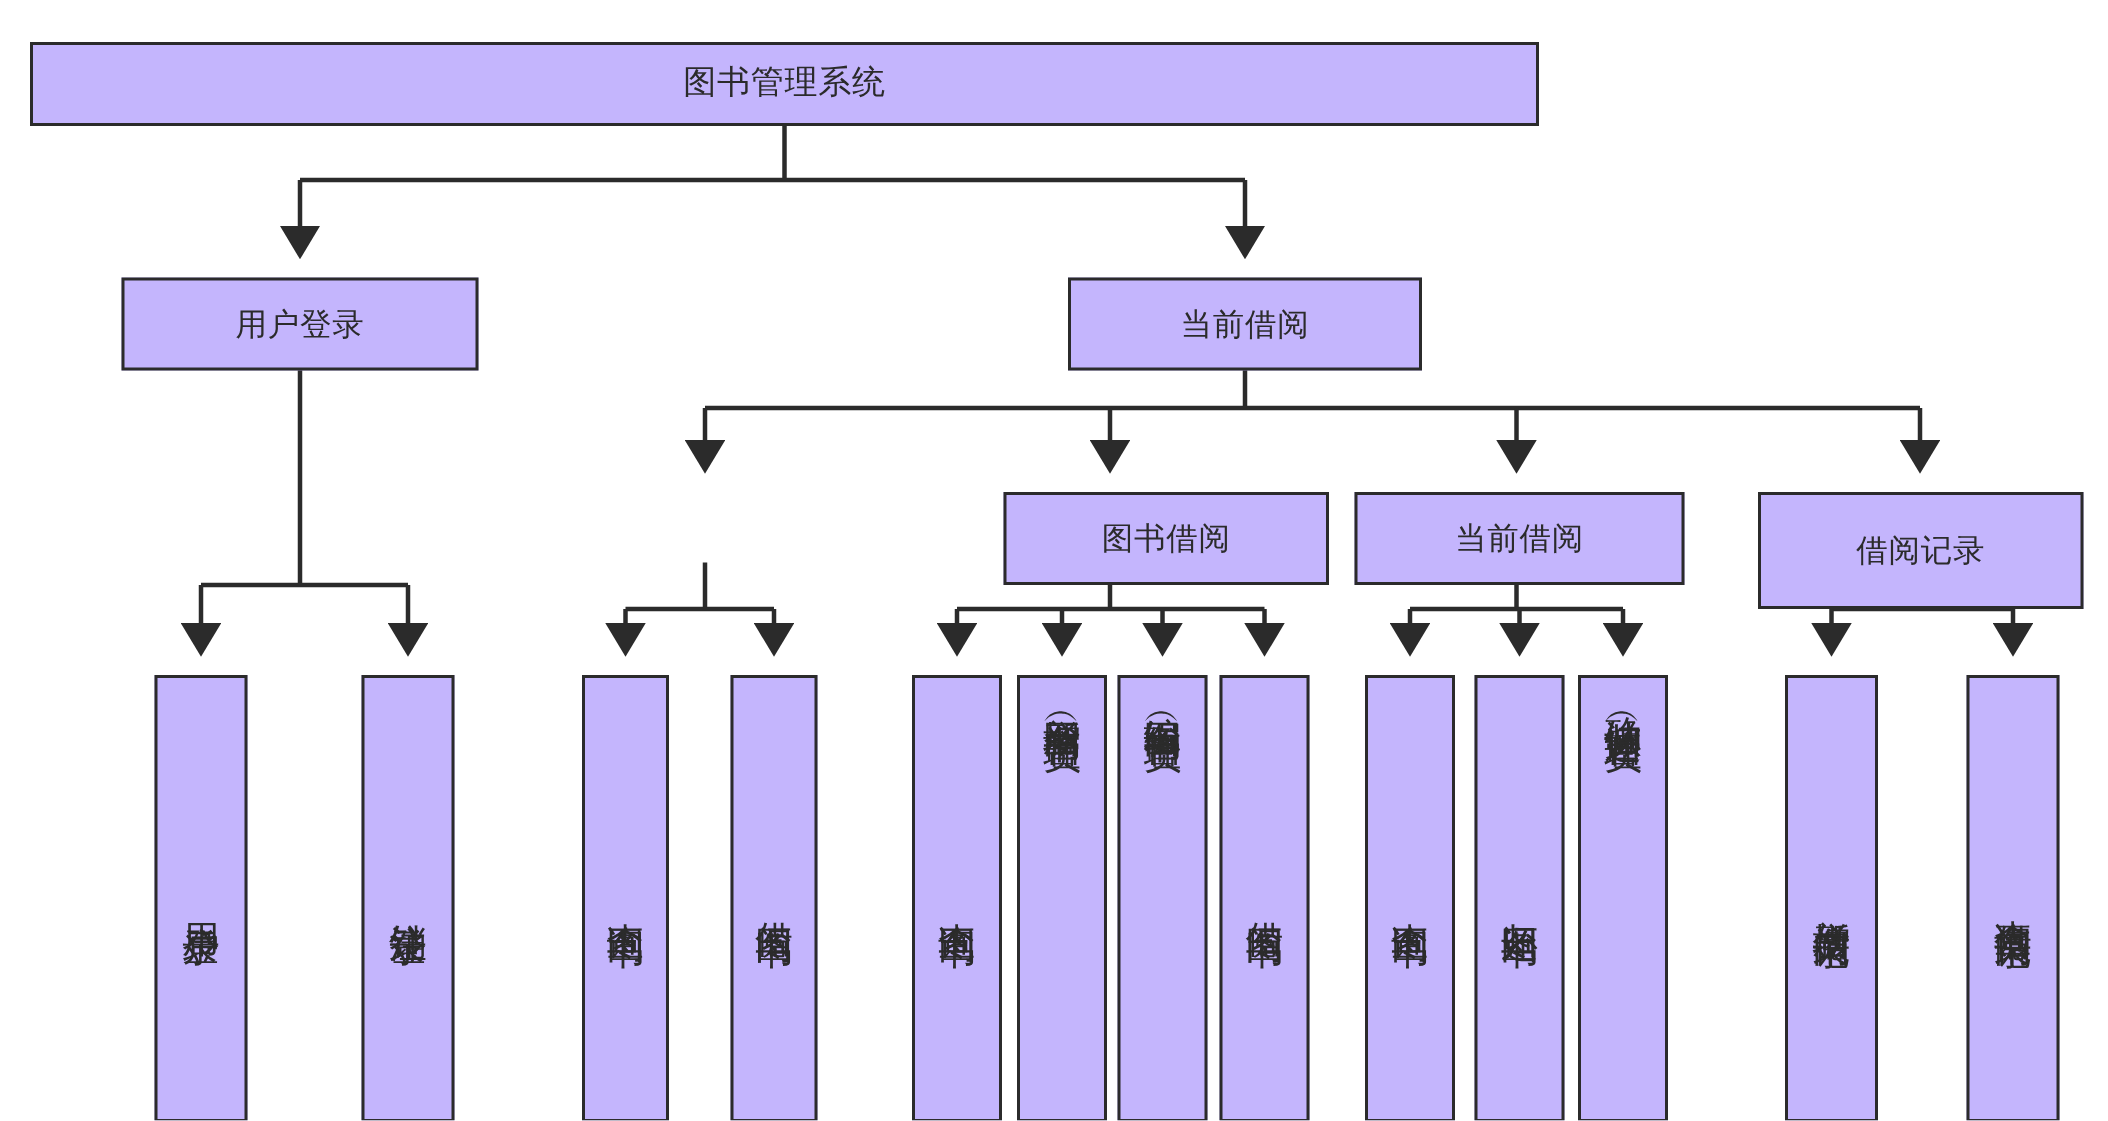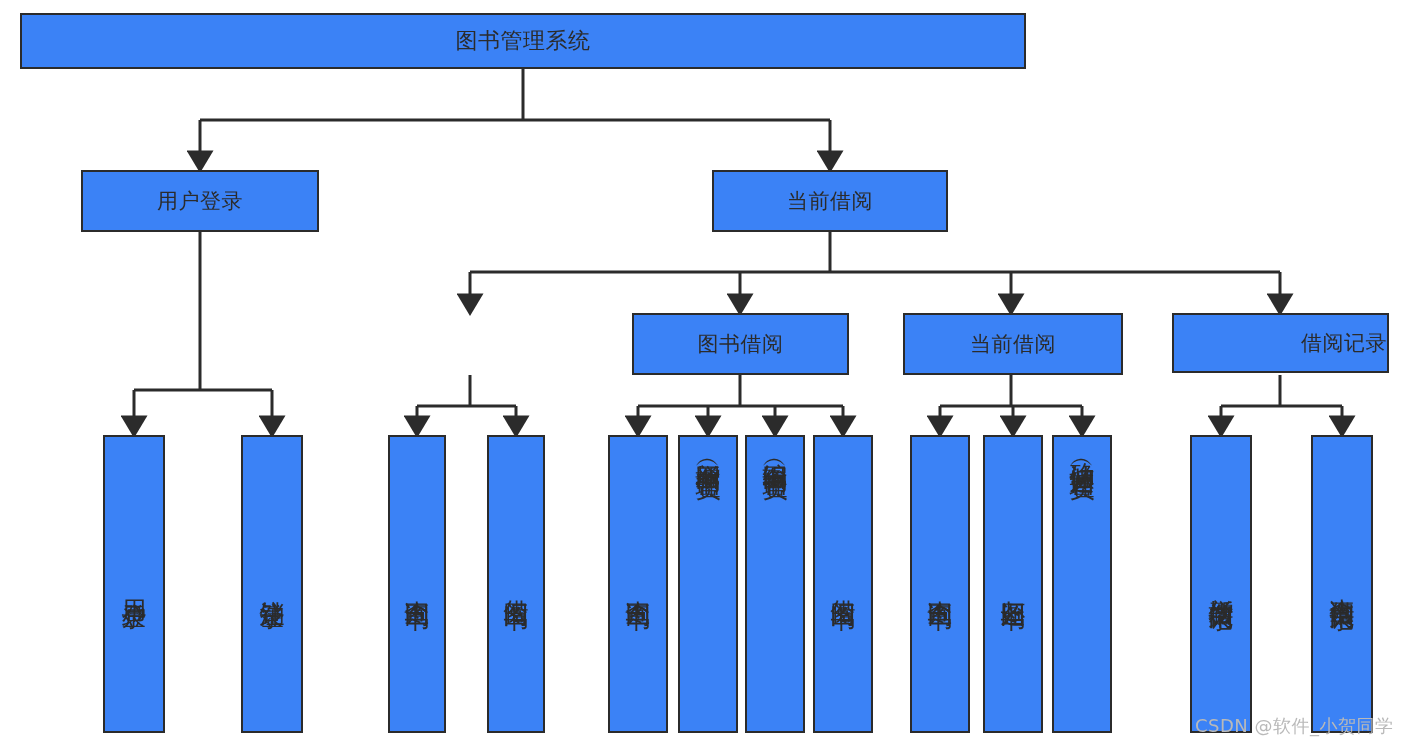--- a/index.html
+++ b/index.html
@@ -22,25 +22,26 @@
     left: 0;
     top: 0;
     width: 1405px;
     height: 747px;
     pointer-events: none;
   }
   .node {
     position: absolute;
     box-sizing: border-box;
     border: 2.5px solid #2b2b2b;
-    background: #3b82f6;
+    background: #c4b5fd;
     display: flex;
     align-items: center;
     justify-content: center;
     color: #2b2b2b;
+    margin-top: 15px;
   }
   .node .lbl {
     display: block;
     text-align: center;
     line-height: 1.08;
     letter-spacing: 0.5px;
   }
   
   .node.h .lbl {
     font-size: 21px;
@@ -134,27 +135,27 @@
     <span class="lbl">图书管理系统</span>
   </div>
 
   <div class="node h" style="left:81px;top:170px;width:238px;height:62px;">
     <span class="lbl">用户登录</span>
   </div>
   <div class="node h" style="left:712px;top:170px;width:236px;height:62px;">
     <span class="lbl">当前借阅</span>
   </div>
 
-  <div class="node h" style="left:632px;top:313px;width:217px;height:62px;">
+  <div class="node h" style="left:669px;top:313px;width:217px;height:62px;">
     <span class="lbl">图书借阅</span>
   </div>
   <div class="node h" style="left:903px;top:313px;width:220px;height:62px;">
     <span class="lbl">当前借阅</span>
   </div>
-  <div class="node h" style="left:1172px;top:313px;width:217px;height:60px;justify-content:flex-end;">
+  <div class="node h" style="left:1172px;top:313px;width:217px;height:78px;">
     <span class="lbl">借阅记录</span>
   </div>
 
   <div class="node v mid" style="left:103px;top:435px;width:62px;height:298px;">
     <span class="lbl">用户登录</span>
   </div>
   <div class="node v mid" style="left:241px;top:435px;width:62px;height:298px;">
     <span class="lbl">注销登录</span>
   </div>
 
@@ -188,15 +189,14 @@
     <span class="lbl">确认归还（管理员）</span>
   </div>
 
   <div class="node v mid" style="left:1190px;top:435px;width:62px;height:298px;">
     <span class="lbl">新增借阅记录</span>
   </div>
   <div class="node v mid" style="left:1311px;top:435px;width:62px;height:298px;">
     <span class="lbl">查询借阅记录</span>
   </div>
 
-  <div class="watermark">CSDN @软件_小贺同学</div>
 
 </div>
 
 </body></html>

